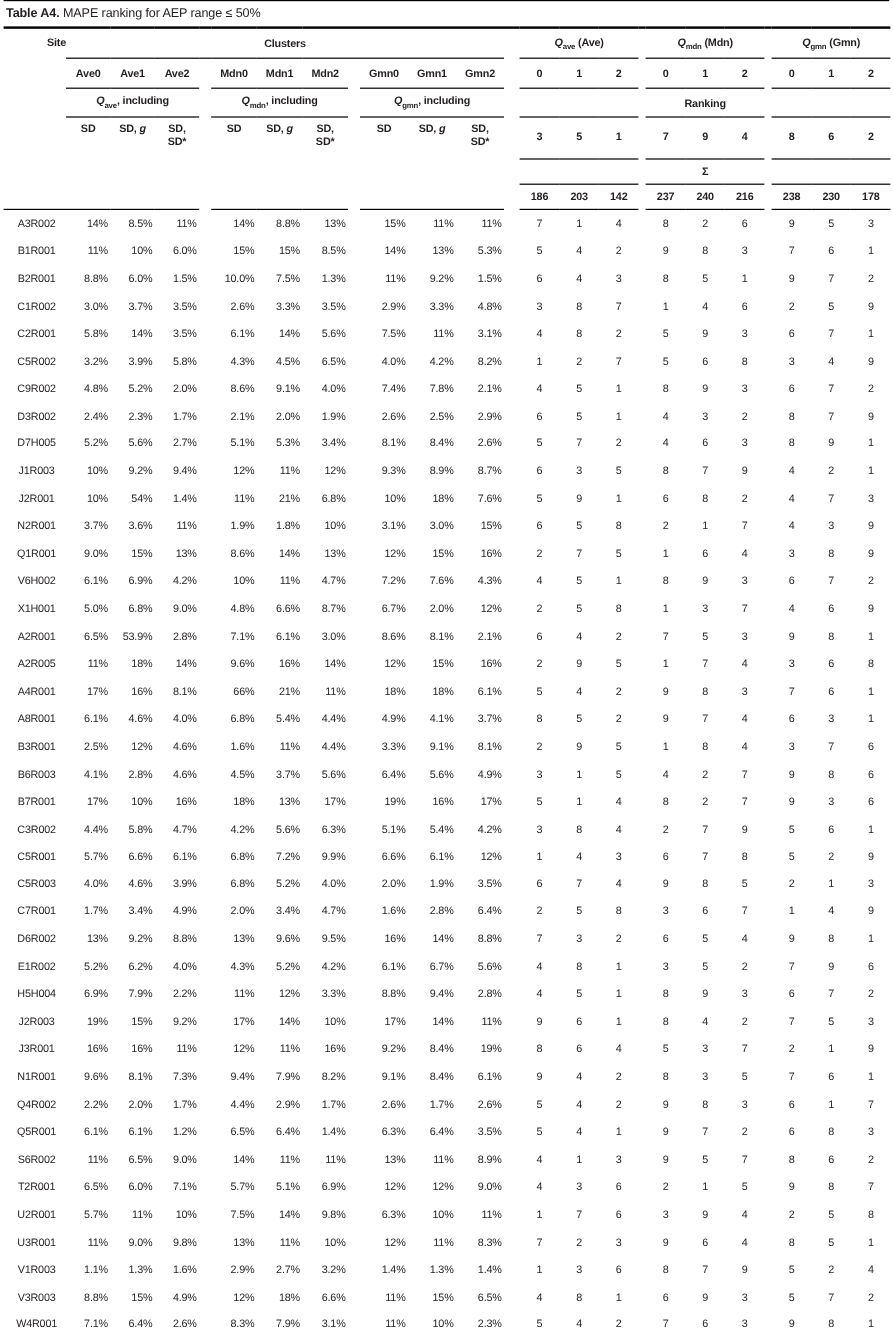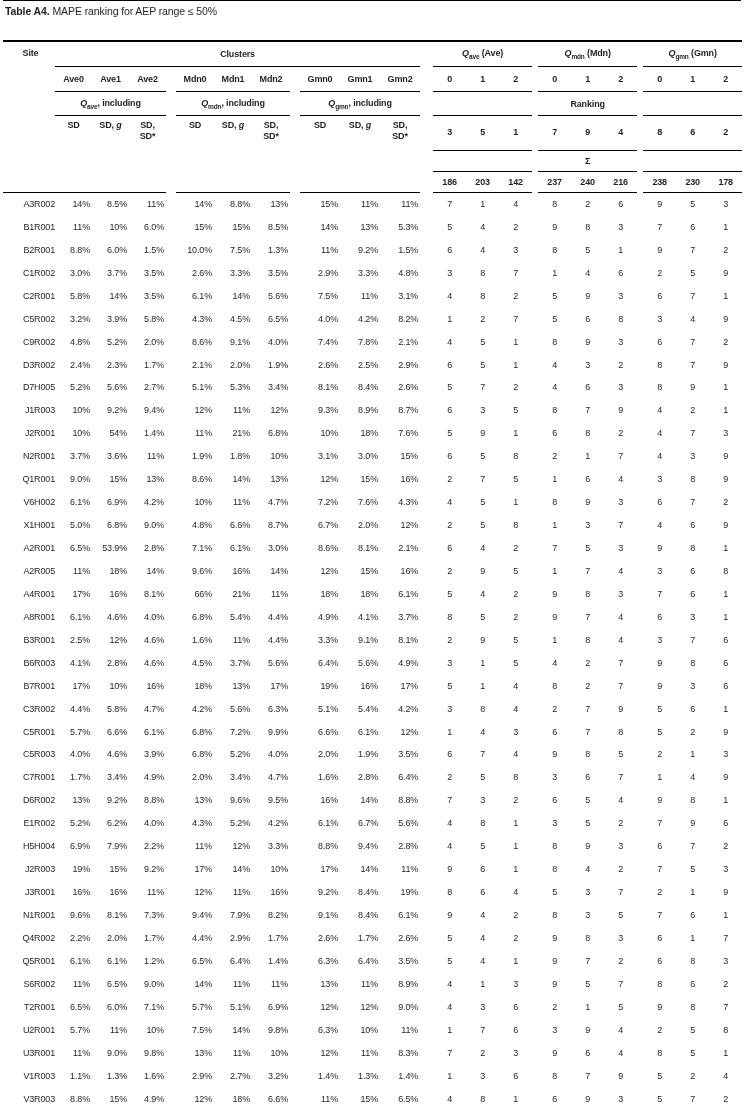--- a/index.html
+++ b/index.html
@@ -6,50 +6,50 @@
   body {
     width:744px; height:1114px; overflow:hidden;
     font-family:"Liberation Sans", sans-serif;
     color:#231f20;
     -webkit-font-smoothing:antialiased;
   }
   .page { padding:0 3px; }
   .toprule { border-top:1px solid #000; height:0; }
   .title-line {
     font-size:10.5px; letter-spacing:-0.1px;
-    padding:4px 2px 23px 2px; white-space:nowrap;
+    padding:4px 2px 5px 2px; white-space:nowrap;
   }
   .title-label { font-weight:bold; }
   table {
     border-collapse:collapse; table-layout:fixed;
     width:738px; margin-left:0;
     border-top:2px solid #000;
     border-bottom:2px solid #000;
   }
   th, td {
     padding:0; font-size:9px; letter-spacing:-0.15px;
     overflow:hidden; white-space:nowrap;
   }
   thead th { font-weight:bold; text-align:center; vertical-align:middle; }
-  th.site-h { text-align:center; vertical-align:top; padding:6px 0 0 3px; }
+  th.site-h { text-align:right; vertical-align:top; padding:6px 0 0 3px; }
   .bb { border-bottom:1px solid #000; }
   .bt { border-top:1px solid #000; }
   .gap { border:none !important; }
   tr.hr1 th { height:24px; }
   tr.hr2 th { height:24px; }
   tr.hr3 th { height:23px; }
   tr.hr4 th { height:30px; vertical-align:top; padding-top:4px; line-height:1.2; }
   tr.hr4 th.rankval { vertical-align:middle; padding-top:0; }
   tr.hr5 th { height:20px; }
   tr.hr6 th { height:20px;margin-top:16px; }
   .qi { font-style:italic; }
   sub { font-size:6.5px; }
   .ital { font-style:italic; }
   tbody td { height:22.95px; }
-  td.sitecell { text-align:right; padding-left:3px; }
+  td.sitecell { text-align:center; padding-left:3px; }
   td.pct { text-align:right; padding-right:2px; }
   td.rank { text-align:center; }
 </style>
 </head>
 <body>
 
 <div class="page">
   <div class="toprule"></div>
   <div class="title-line">
     <span class="title-label">Table A4.</span>

